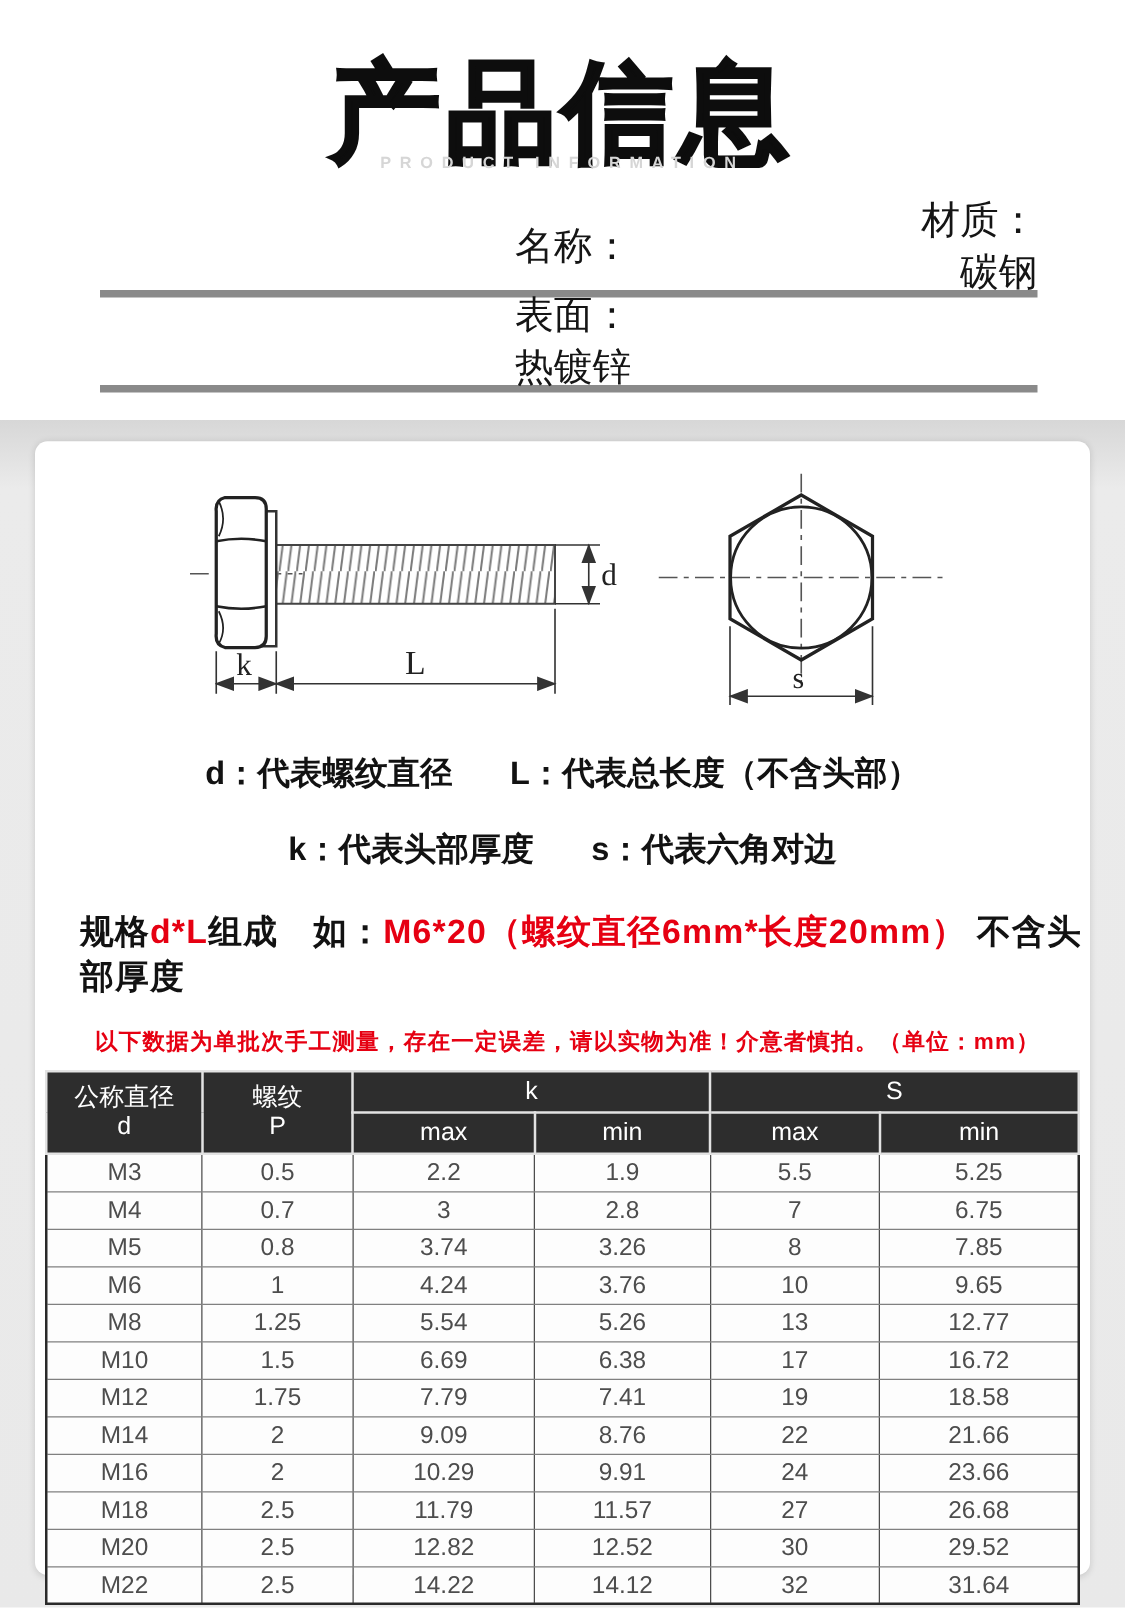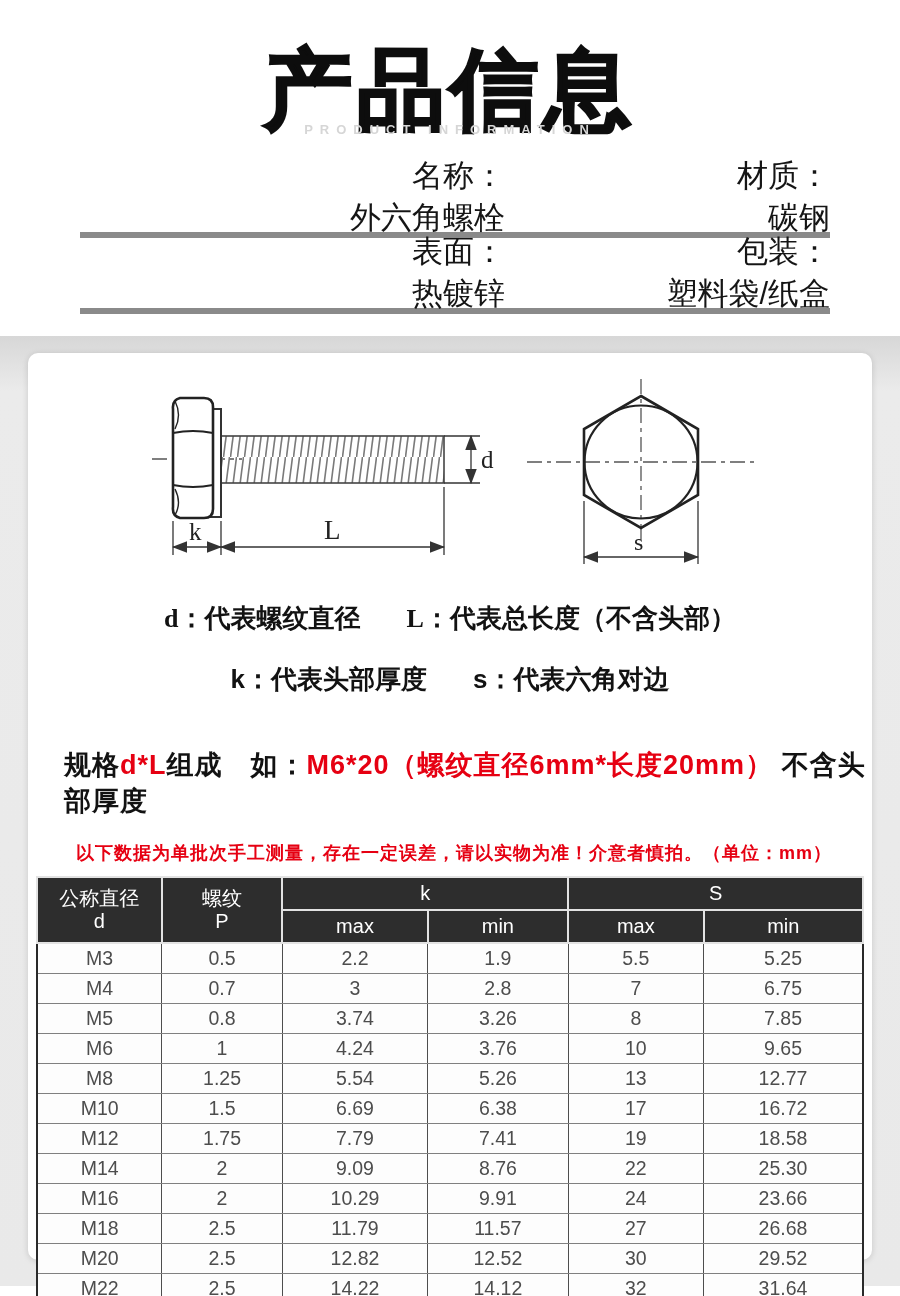--- a/index.html
+++ b/index.html
@@ -33,24 +33,24 @@
     padding:17px 28px 26px;
   }
   .card {
     background:#fff; height:100%; border-radius:10px;
     box-shadow:0 1px 6px rgba(0,0,0,.15);
     padding:8px 6px 10px;
   }
   .drawing { display:block; margin:2px auto 0; }
   
   .legend-line { text-align:center; font-size:26px; font-weight:bold; color:#121212; }
-  .legend-line.first  { margin-top:14px;font-family:Liberation Serif, serif; }
+  .legend-line.first  { margin-top:14px; }
   .legend-line.second { margin-top:26px; }
   .legend-b { margin-left:46px; }
-  .spec-line { margin-top:50px; padding-left:30px; font-size:27px; font-weight:bold; color:#121212; letter-spacing:1px; }
+  .spec-line { margin-top:30px; padding-left:30px; font-size:27px; font-weight:bold; color:#121212; letter-spacing:1px; }
   .red-text { color:#e60012; }
   .warning {
     margin-top:22px; padding-left:42px; font-size:18px; font-weight:bold;
     color:#e60012; letter-spacing:1px;
   }
   
   table.spec {
     width:calc(100% - 4px); margin:11px auto 0;
     border-collapse:collapse; table-layout:fixed;
     border:2px solid #2a2a2a;
@@ -76,36 +76,31 @@
 
 <div class="title-block">
   <div class="title">产品信息</div>
   <div class="subtitle">PRODUCT INFORMATION</div>
 </div>
 
 <div class="info-section">
   <div class="info-row">
     <div class="info-pair left">
       <span class="info-label">名称：</span>
-      <span class="info-value">外六角螺栓</span>
     </div>
     <div class="info-pair right">
       <span class="info-label">材质：</span>
       <span class="info-value">碳钢</span>
     </div>
   </div>
   <div class="divider"></div>
   <div class="info-row">
     <div class="info-pair left">
       <span class="info-label">表面：</span>
       <span class="info-value">热镀锌</span>
-    </div>
-    <div class="info-pair right">
-      <span class="info-label">包装：</span>
-      <span class="info-value">塑料袋/纸盒</span>
     </div>
   </div>
   <div class="divider"></div>
 </div>
 
 <div class="gray-section">
   <div class="card">
 
     <svg class="drawing" width="832" height="224" viewBox="0 0 832 224" xmlns="http://www.w3.org/2000/svg">
       <defs>
@@ -257,21 +252,21 @@
             <td>7.41</td>
             <td>19</td>
             <td>18.58</td>
           </tr>
           <tr>
             <td>M14</td>
             <td>2</td>
             <td>9.09</td>
             <td>8.76</td>
             <td>22</td>
-            <td>25.30</td>
+            <td>21.66</td>
           </tr>
           <tr>
             <td>M16</td>
             <td>2</td>
             <td>10.29</td>
             <td>9.91</td>
             <td>24</td>
             <td>23.66</td>
           </tr>
           <tr>

